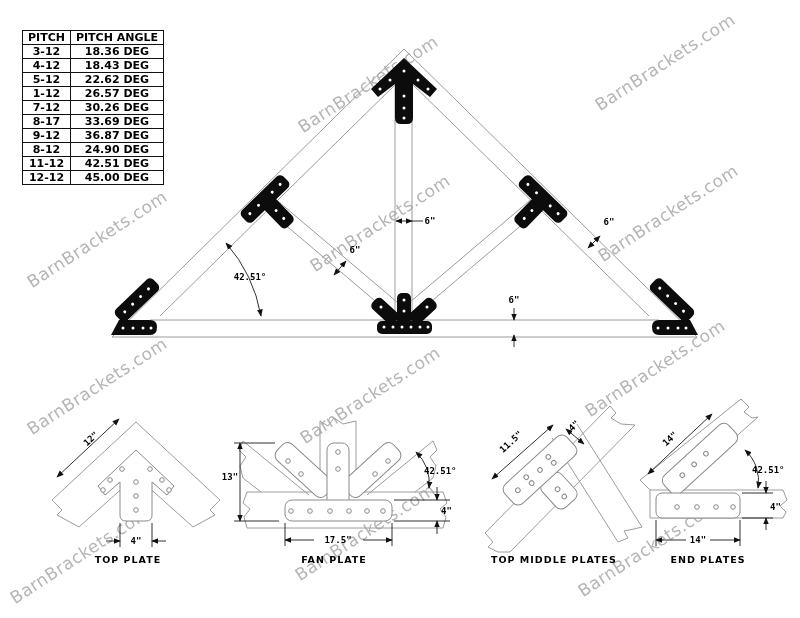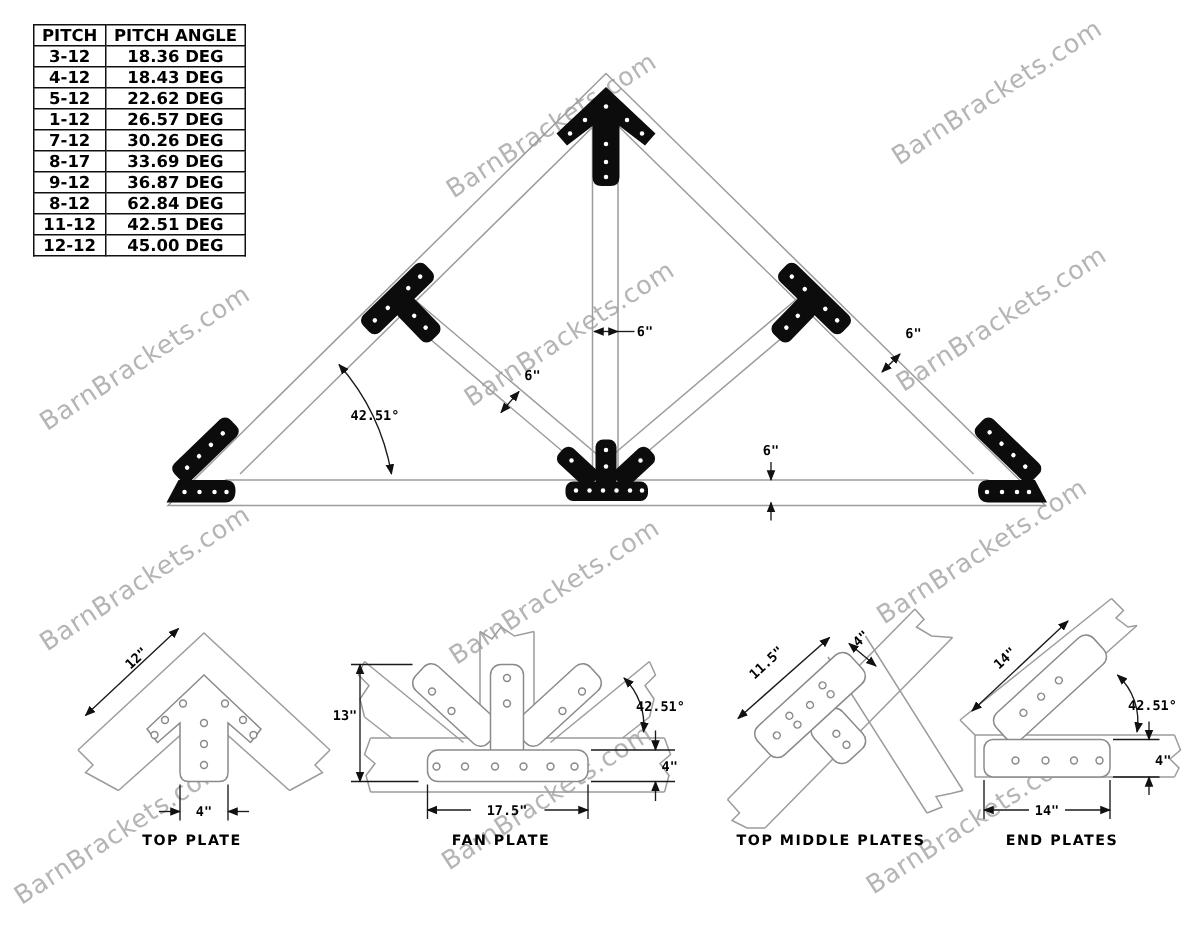--- a/index.html
+++ b/index.html
@@ -10,21 +10,21 @@
       font-family:"DejaVu Sans",sans-serif;letter-spacing:.5px;}
   svg.draw{position:absolute;left:0;top:0;z-index:2;}
   .timber{stroke:#9c9c9c;stroke-width:1;fill:none;}
   .plate{fill:#0c0c0c;stroke:none;}
   .hole{fill:#fff;}
   .pout{fill:#fff;stroke:#8a8a8a;stroke-width:1;}
   .phole{fill:#fff;stroke:#8a8a8a;stroke-width:1;}
   .dim{stroke:#1a1a1a;stroke-width:0.9;fill:none;}
   text.dimt{font-family:"DejaVu Sans Mono",monospace;font-weight:bold;font-size:9px;fill:#000;}
   text.dtitle{font-family:"DejaVu Sans",sans-serif;font-weight:bold;font-size:9.5px;fill:#000;letter-spacing:1px;}
-  #pitch-table{position:absolute;left:22px;top:16px;z-index:3;border-collapse:collapse;
+  #pitch-table{position:absolute;left:22px;top:30px;z-index:3;border-collapse:collapse;
       font-family:"DejaVu Sans",sans-serif;font-weight:bold;font-size:11px;color:#000;border-radius:26px;}
   #pitch-table td,#pitch-table th{border:1.5px solid #111;padding:0 5px;height:13px;
       text-align:center;white-space:nowrap;}
   #copyright{position:absolute;left:431px;top:586px;transform:translateX(-50%);z-index:3;
       font-size:11.5px;color:#1c1c1c;white-space:nowrap;font-family:"DejaVu Sans",sans-serif;}
 </style>
 </head>
 <body>
 
 <div id="page">
@@ -316,21 +316,21 @@
     <tr>
           <td>8-17</td>
           <td>33.69 DEG</td>
         </tr>
     <tr>
           <td>9-12</td>
           <td>36.87 DEG</td>
         </tr>
     <tr>
           <td>8-12</td>
-          <td>62.84 DEG</td>
+          <td>24.90 DEG</td>
         </tr>
     <tr>
           <td>11-12</td>
           <td>42.51 DEG</td>
         </tr>
     <tr>
           <td>12-12</td>
           <td>45.00 DEG</td>
         </tr>
   </tbody>

